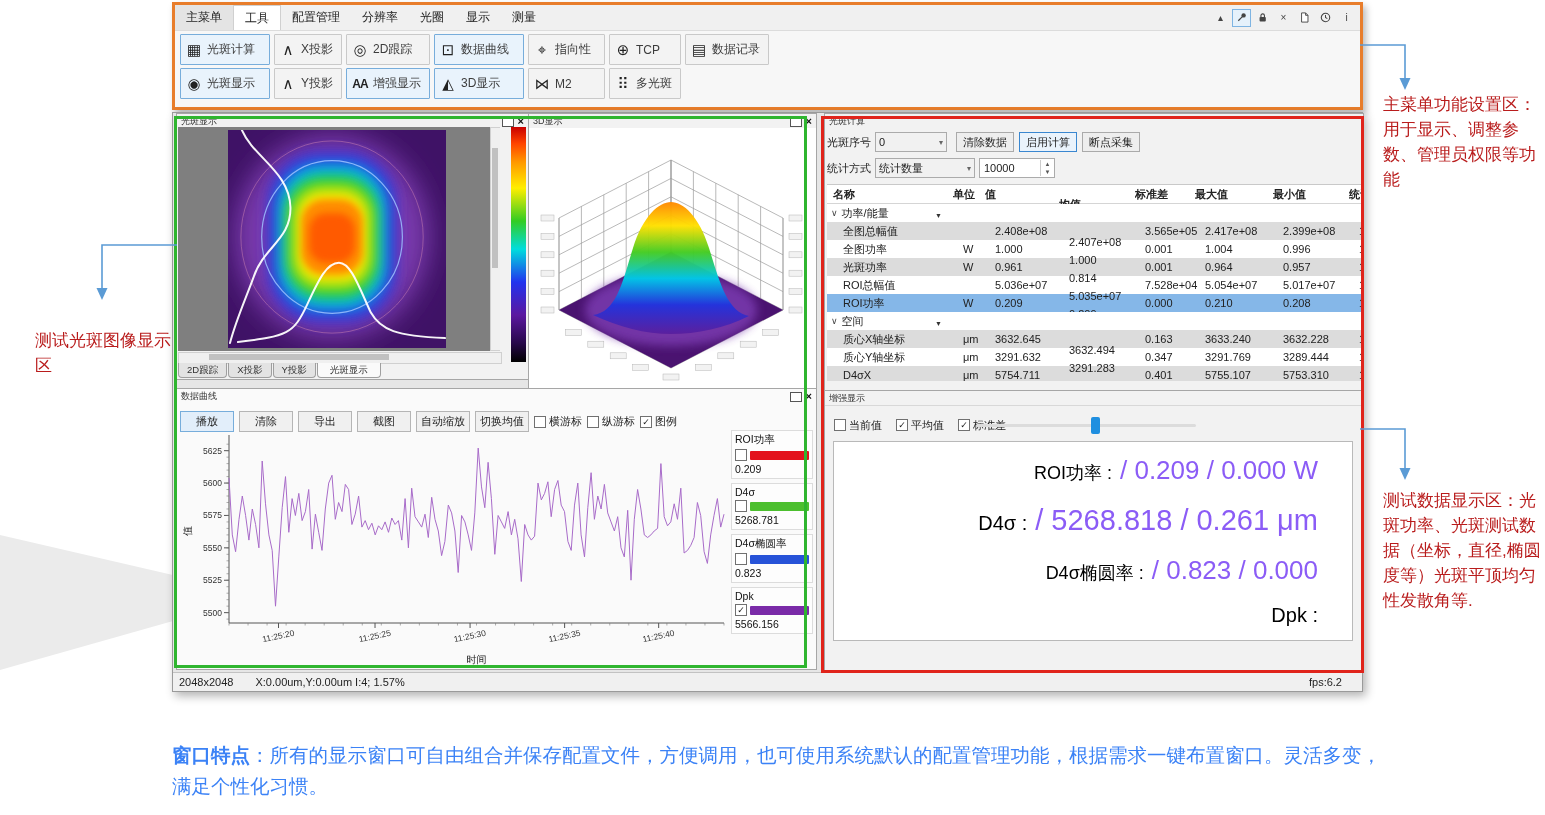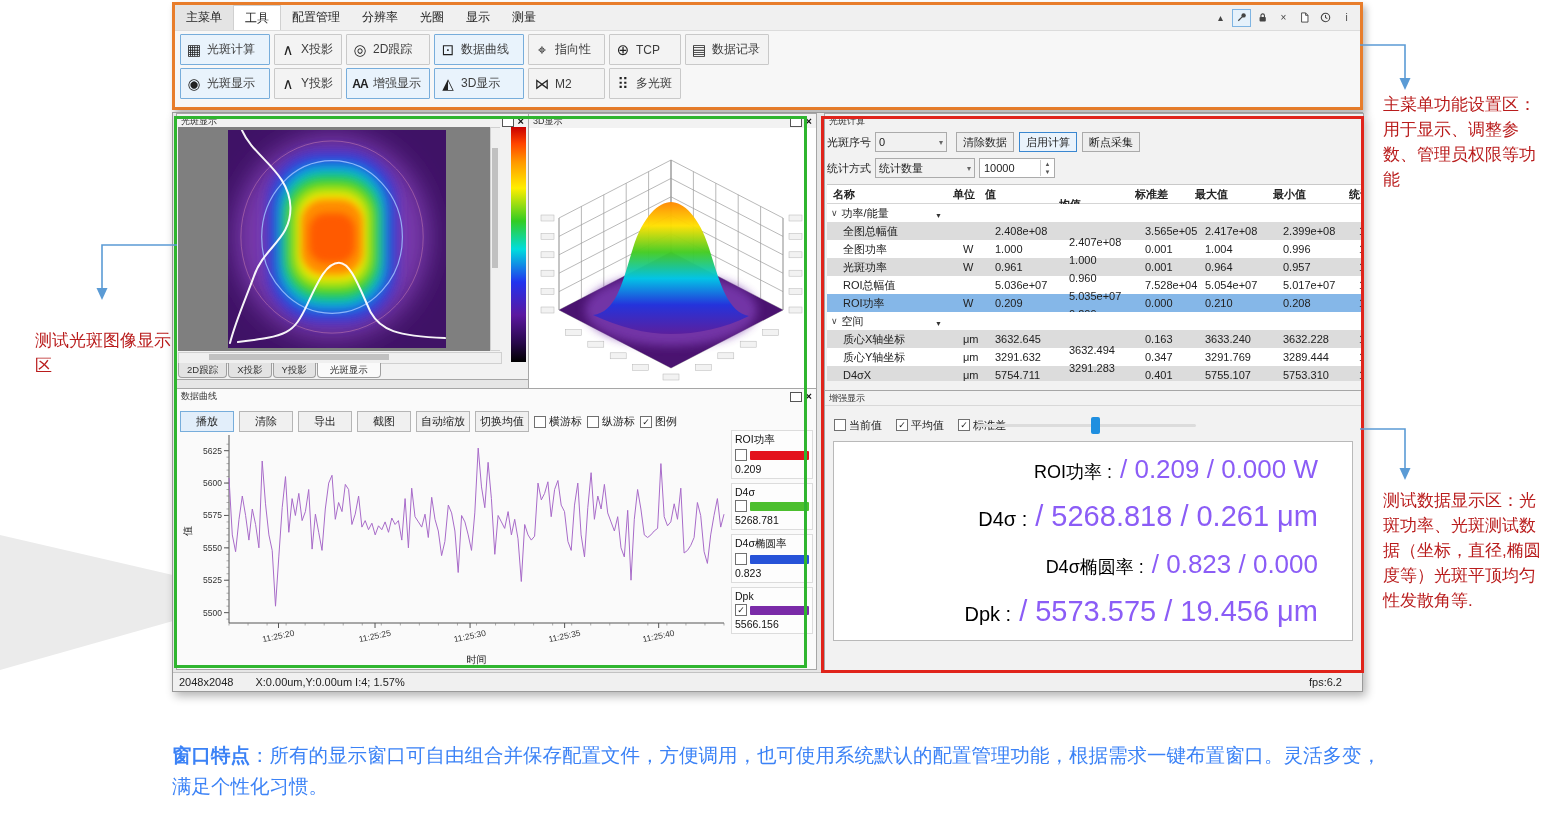--- a/index.html
+++ b/index.html
@@ -572,21 +572,21 @@
           <div class="tc c-mean">1.000</div>
           <div class="tc c-std">0.001</div>
           <div class="tc c-max">1.004</div>
           <div class="tc c-min">0.996</div>
           <div class="tc c-cnt">151</div>
         </div>
         <div class="trow shaded">
           <div class="tc c-name">光斑功率</div>
           <div class="tc c-unit">W</div>
           <div class="tc c-val">0.961</div>
-          <div class="tc c-mean">0.960</div>
+          <div class="tc c-mean">0.814</div>
           <div class="tc c-std">0.001</div>
           <div class="tc c-max">0.964</div>
           <div class="tc c-min">0.957</div>
           <div class="tc c-cnt">151</div>
         </div>
         <div class="trow">
           <div class="tc c-name">ROI总幅值</div>
           <div class="tc c-unit"></div>
           <div class="tc c-val">5.036e+07</div>
           <div class="tc c-mean">5.035e+07</div>
@@ -672,21 +672,20 @@
         <div class="ro-line big">
           <span class="ro-label">D4σ :</span>
           <span class="ro-val">/ 5268.818 / 0.261 μm</span>
         </div>
         <div class="ro-line small">
           <span class="ro-label">D4σ椭圆率 :</span>
           <span class="ro-val">/ 0.823 / 0.000</span>
         </div>
         <div class="ro-line big">
           <span class="ro-label">Dpk :</span>
-          <span class="ro-val">/ 5573.575 / 19.456 μm</span>
         </div>
       </div>
   </div>
 
   <div class="abs statusbar">
     <span>2048x2048</span>
     <span style="width:22px;"></span>
     <span>X:0.00um,Y:0.00um I:4; 1.57%</span>
     <span class="fps">fps:6.2</span>
   </div>

